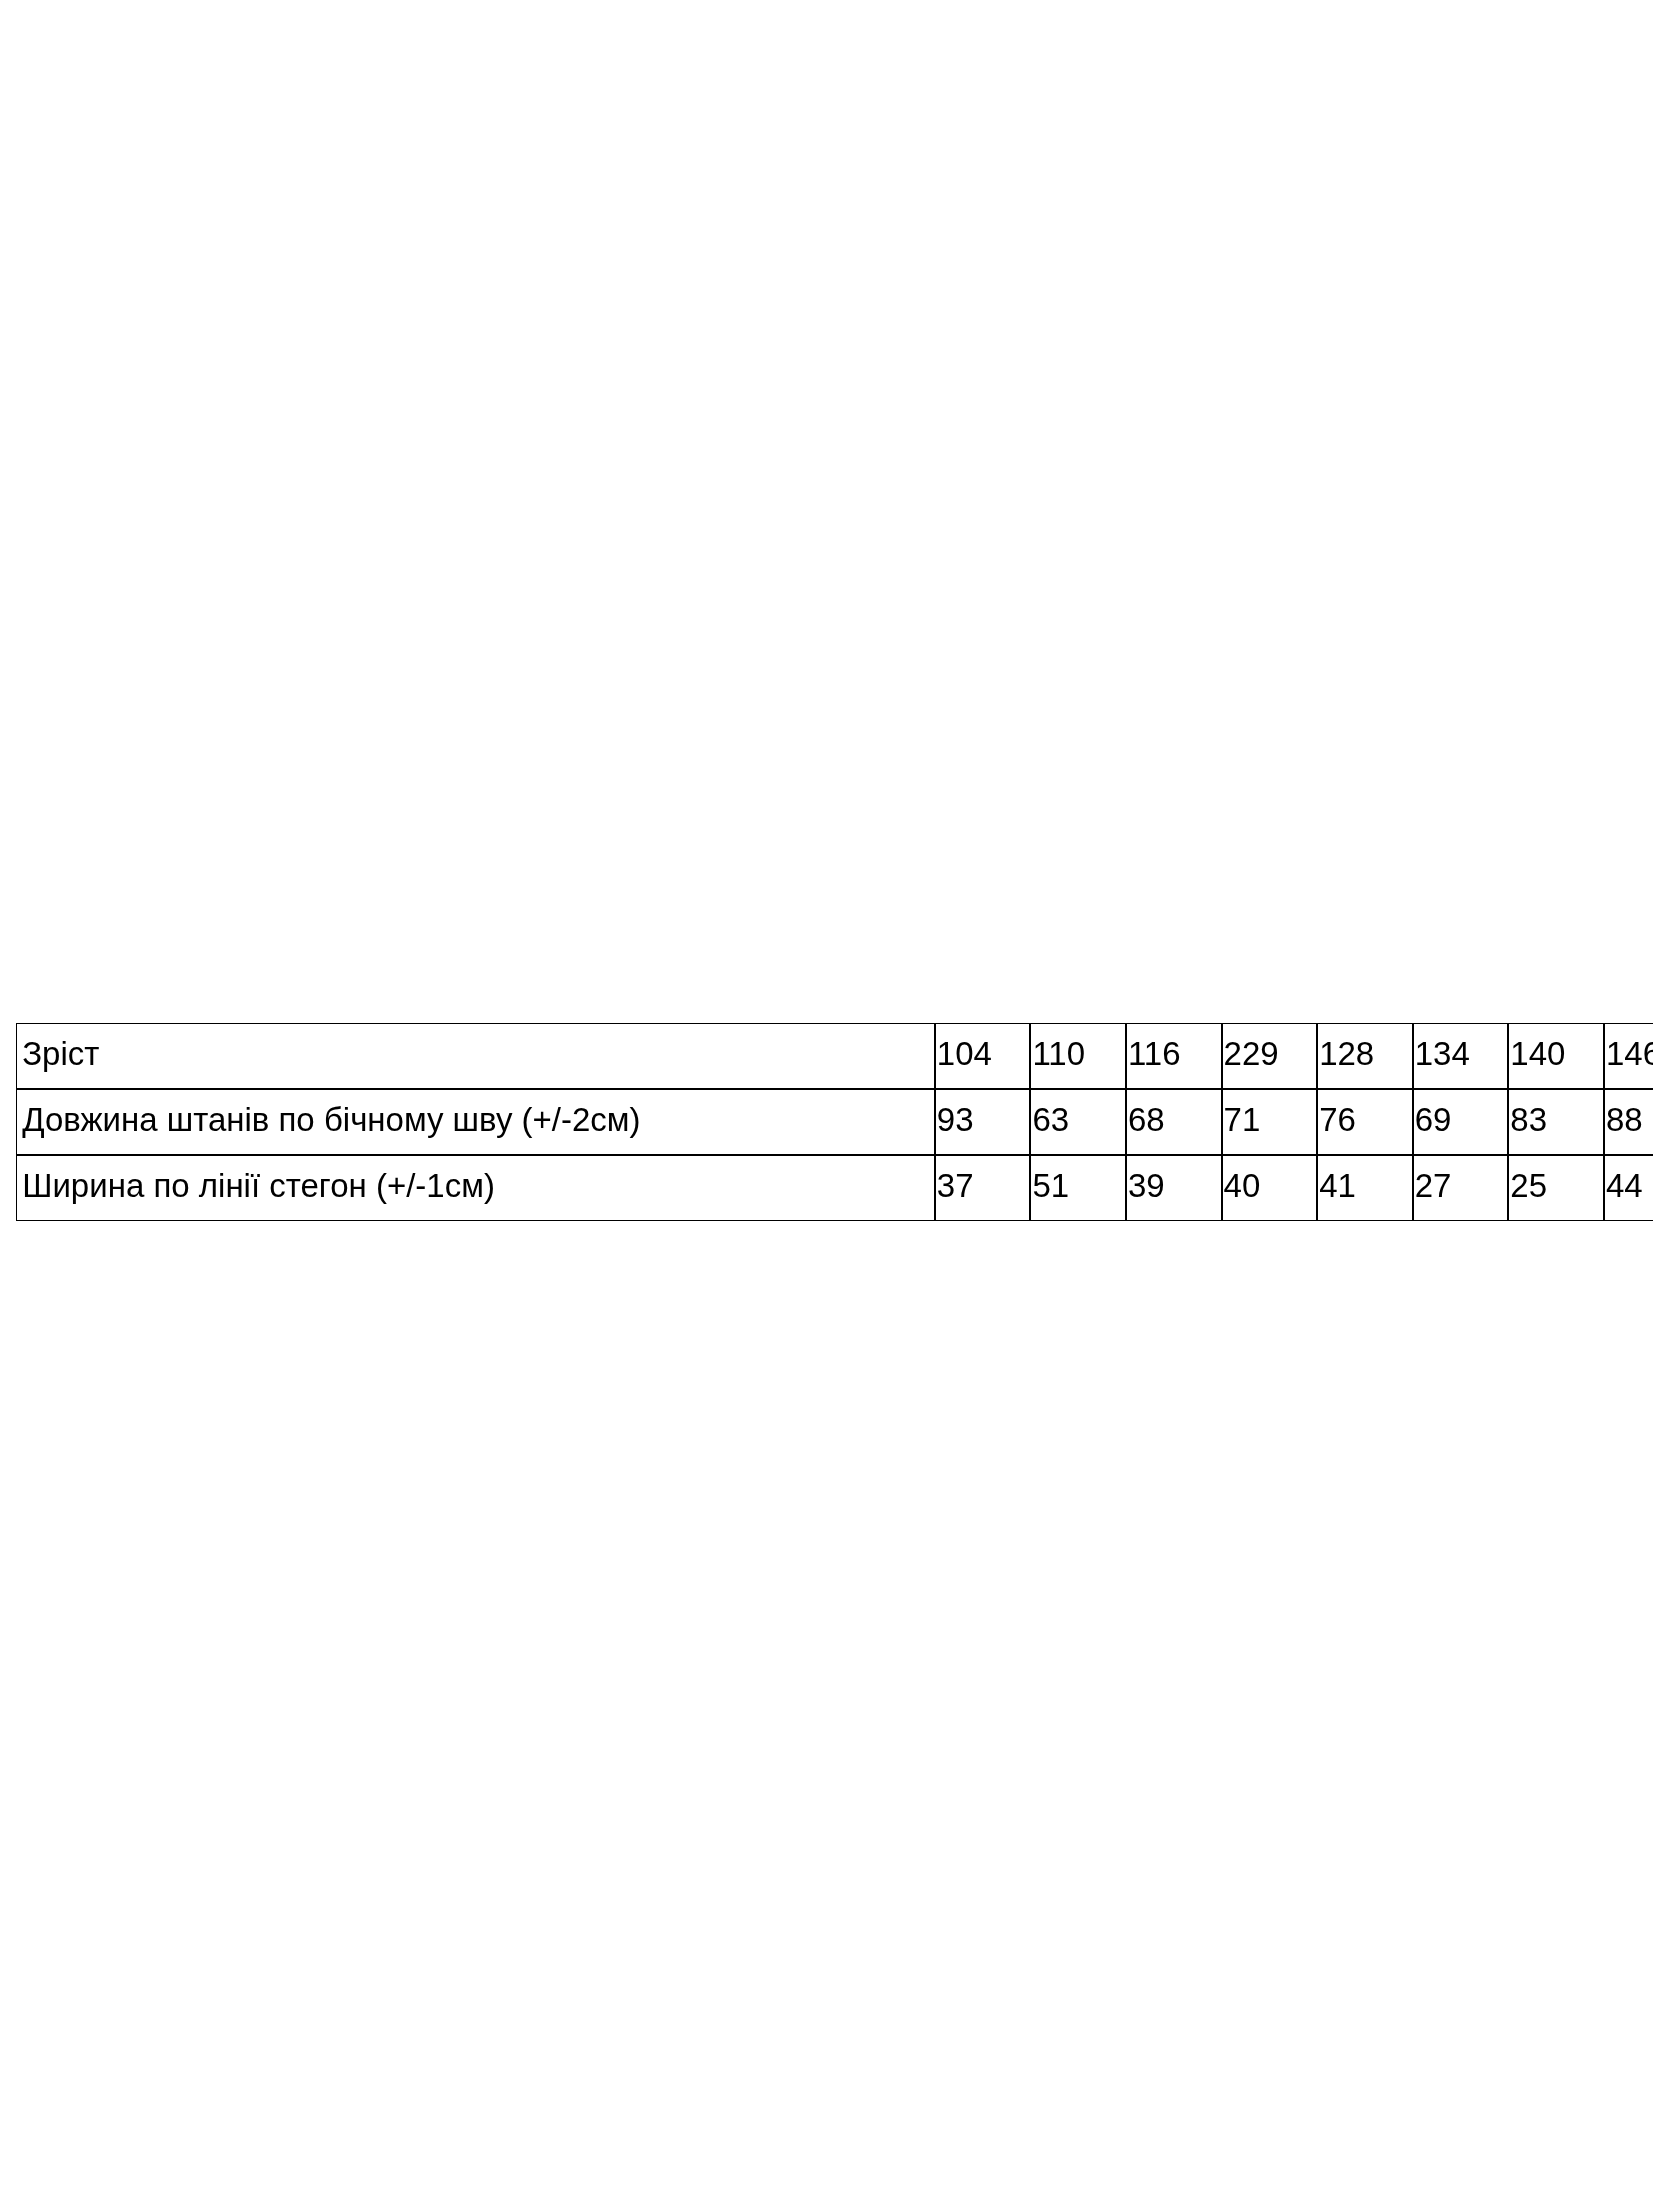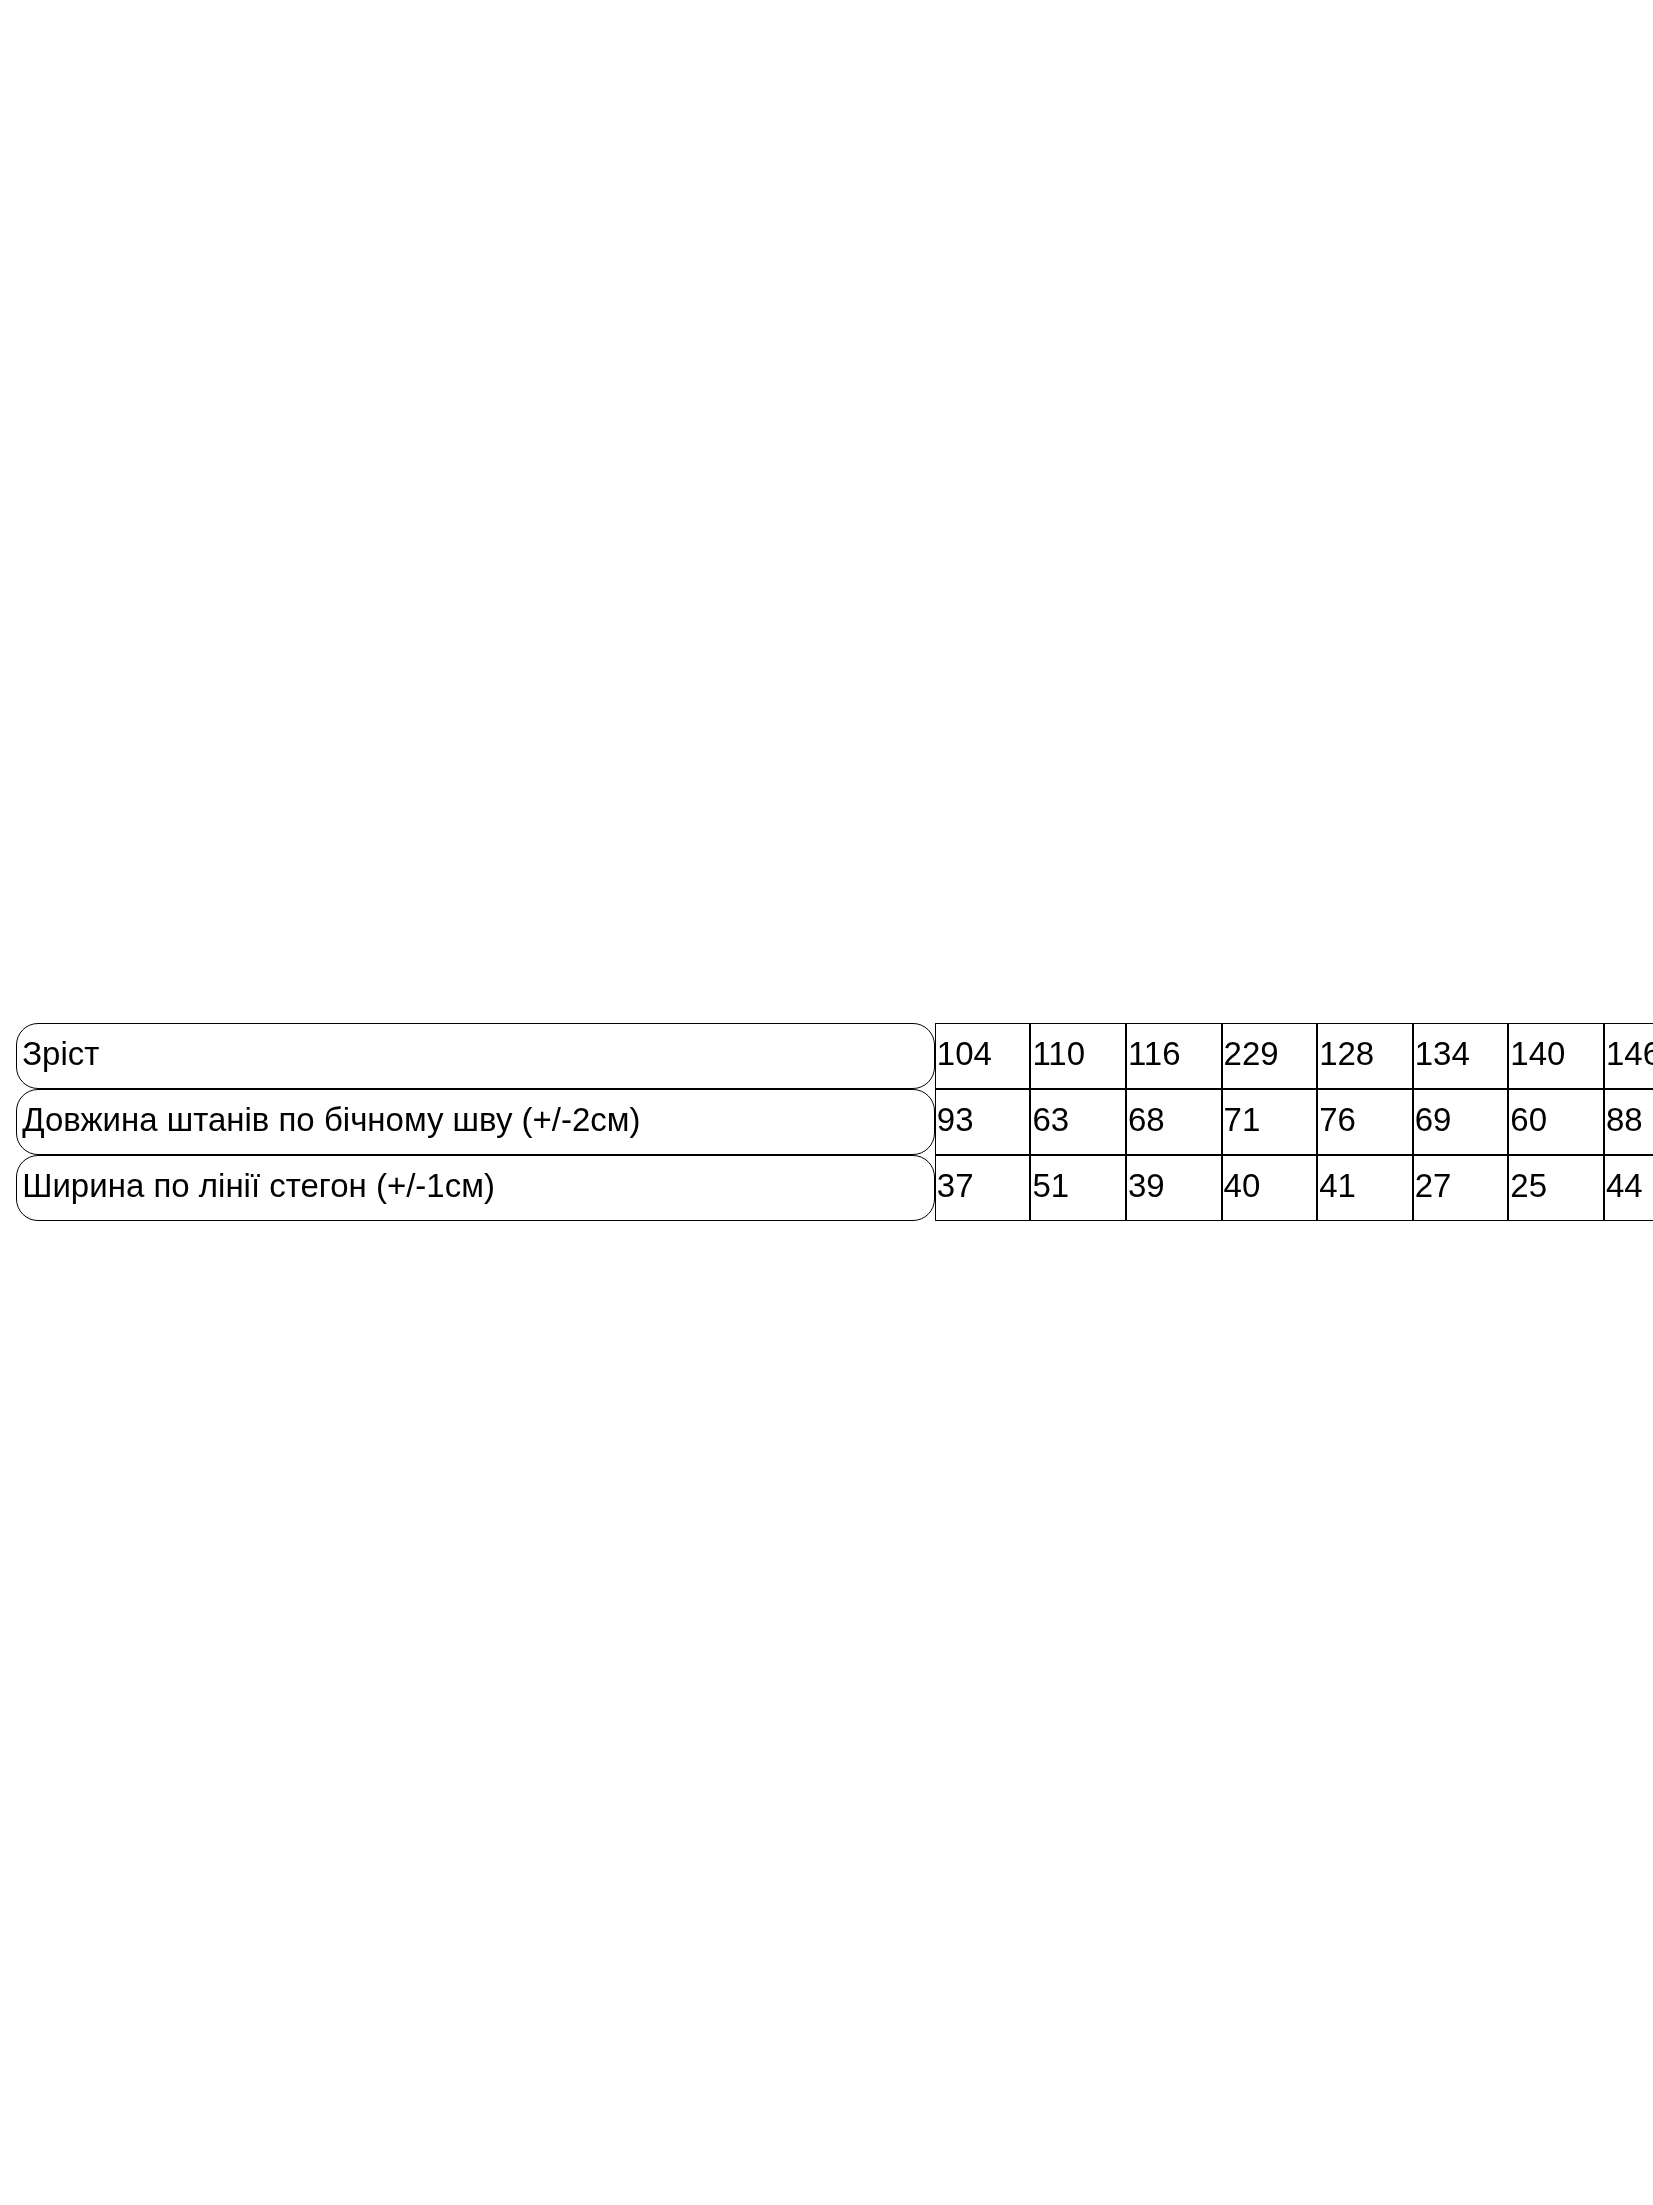--- a/index.html
+++ b/index.html
@@ -43,21 +43,20 @@
     color: #000000;
     padding: 4.9px 1.6px 8.2px 4.9px;
     height: 51px;
     vertical-align: middle;
     white-space: nowrap;
     overflow: hidden;
   }
   table.size-table td.label {
     text-align: left;
     width: 910px;
-    border-radius: 22px;
   }
   table.size-table td.val {
     text-align: left;
     width: 91px;
     padding-left: 1px;
   }
 </style>
 </head>
 <body>
 
@@ -80,21 +79,21 @@
         </tr>
 
         <tr>
           <td class="label">Довжина штанів по бічному шву (+/-2см)</td>
           <td class="val">93</td>
           <td class="val">63</td>
           <td class="val">68</td>
           <td class="val">71</td>
           <td class="val">76</td>
           <td class="val">69</td>
-          <td class="val">60</td>
+          <td class="val">83</td>
           <td class="val">88</td>
         </tr>
 
         <tr>
           <td class="label">Ширина по лінії стегон (+/-1см)</td>
           <td class="val">37</td>
           <td class="val">51</td>
           <td class="val">39</td>
           <td class="val">40</td>
           <td class="val">41</td>

